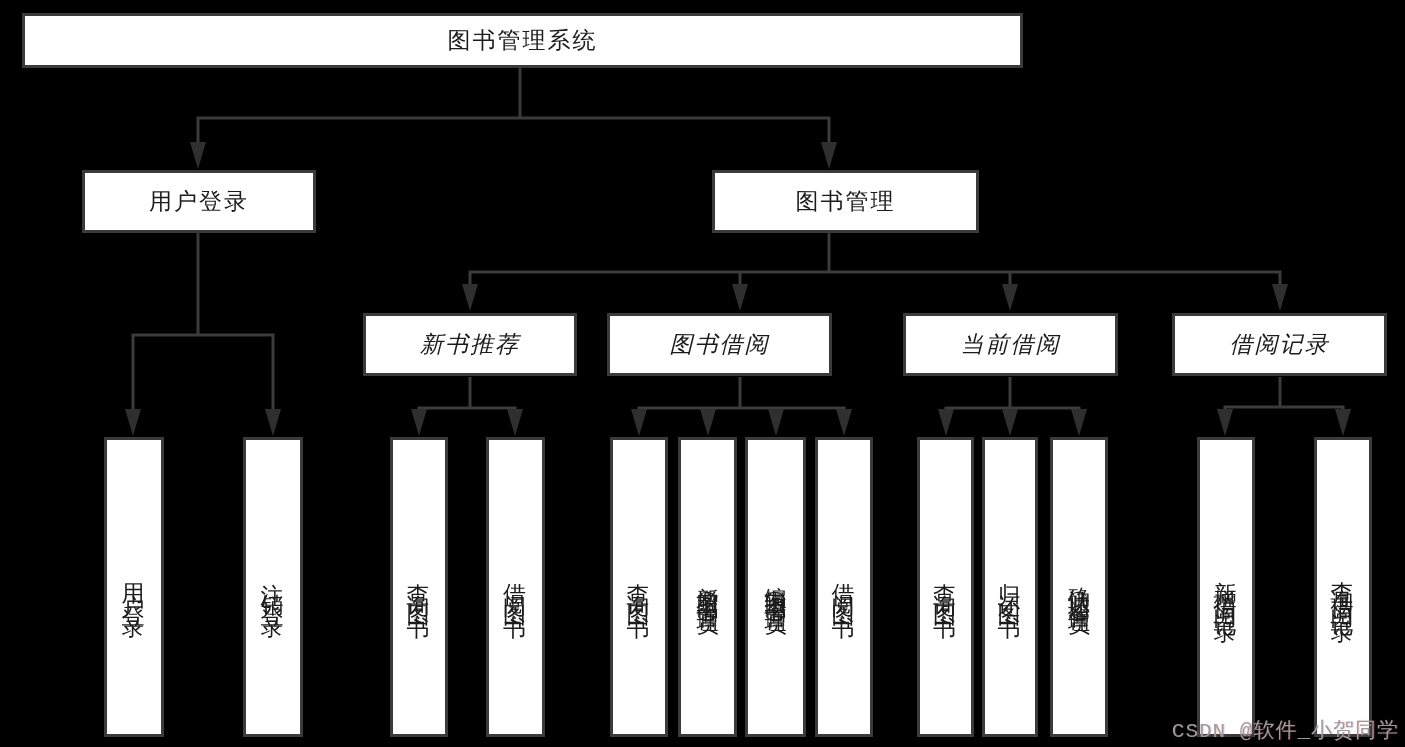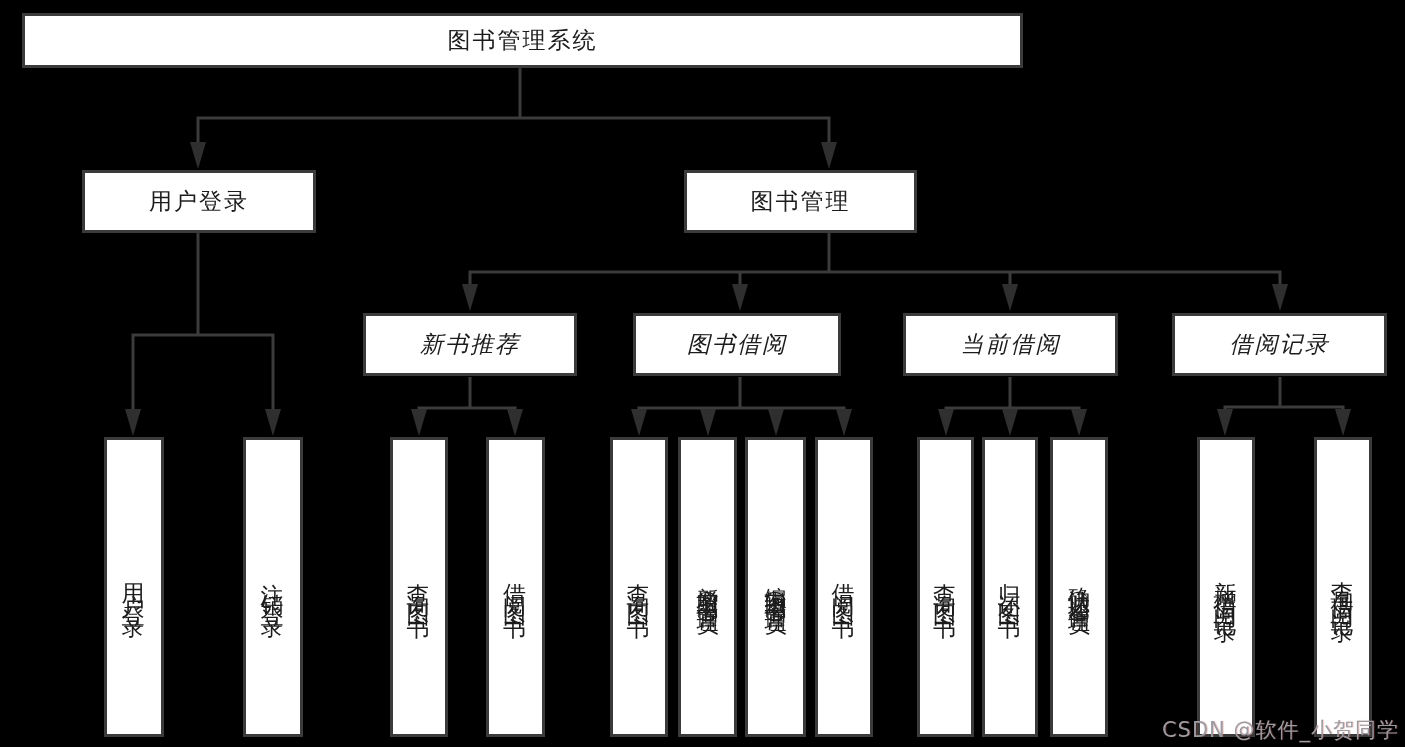--- a/index.html
+++ b/index.html
@@ -35,20 +35,21 @@
   .v6{font-size:23px;letter-spacing:8px;}
   .v8{font-size:22px;letter-spacing:4px;}
   #watermark{
     position:absolute;
     right:6px;bottom:3px;
     font-size:21px;
     color:#9b9ba3;
     text-shadow:1px 0 1px rgba(210,90,80,0.35);
     letter-spacing:1px;
     white-space:nowrap;
+    font-family:Liberation Mono, monospace;
   }
 </style>
 </head>
 <body>
 
 <div id="canvas">
 
   <svg id="wires" viewBox="0 0 1405 747" xmlns="http://www.w3.org/2000/svg" aria-hidden="true">
     <path fill="none" stroke="#3b3b3b" stroke-width="3" d="
       M520 68 V118
@@ -90,24 +91,24 @@
       M938 409 L954 409 L946 436 Z
       M1002 409 L1018 409 L1010 436 Z
       M1071 409 L1087 409 L1079 436 Z
       M1217 409 L1233 409 L1225 436 Z
       M1335 409 L1351 409 L1343 436 Z"></path>
   </svg>
 
   <div class="box hbox root">图书管理系统</div>
 
   <div class="box hbox lvl2" style="left:82px;width:234px;">用户登录</div>
-  <div class="box hbox lvl2" style="left:684px;width:233px;">图书管理</div>
+  <div class="box hbox lvl2" style="left:712px;width:267px;">图书管理</div>
 
   <div class="box hbox lvl3" style="left:363px;width:214px;">新书推荐</div>
-  <div class="box hbox lvl3" style="left:633px;width:208px;">图书借阅</div>
+  <div class="box hbox lvl3" style="left:607px;width:225px;">图书借阅</div>
   <div class="box hbox lvl3" style="left:903px;width:215px;">当前借阅</div>
   <div class="box hbox lvl3" style="left:1172px;width:215px;">借阅记录</div>
 
   <div class="box vbox v4" style="left:104px;width:60px;">用户登录</div>
   <div class="box vbox v4" style="left:243px;width:60px;">注销登录</div>
 
   <div class="box vbox v4" style="left:390px;width:58px;">查询图书</div>
   <div class="box vbox v4" style="left:486px;width:59px;">借阅图书</div>
 
   <div class="box vbox v4" style="left:610px;width:58px;">查询图书</div>

